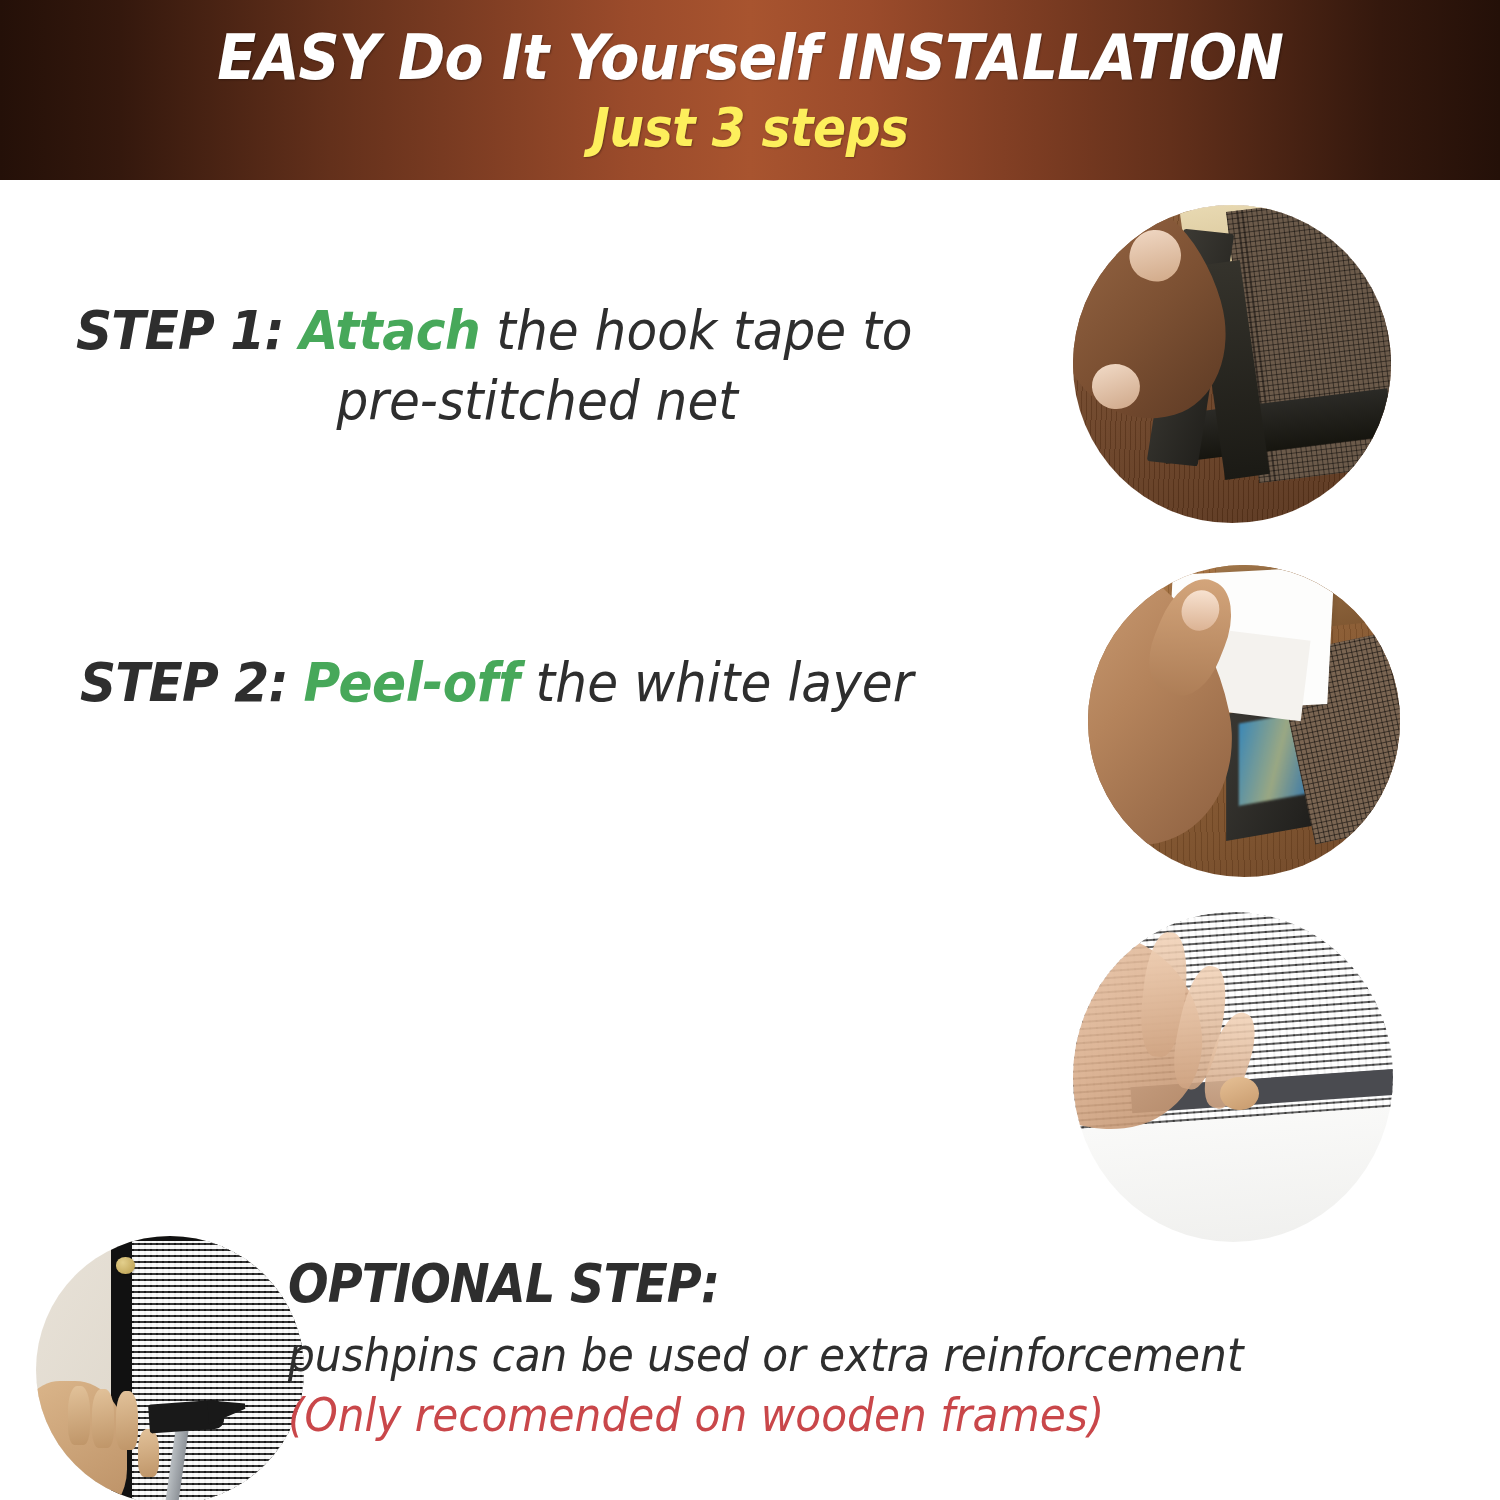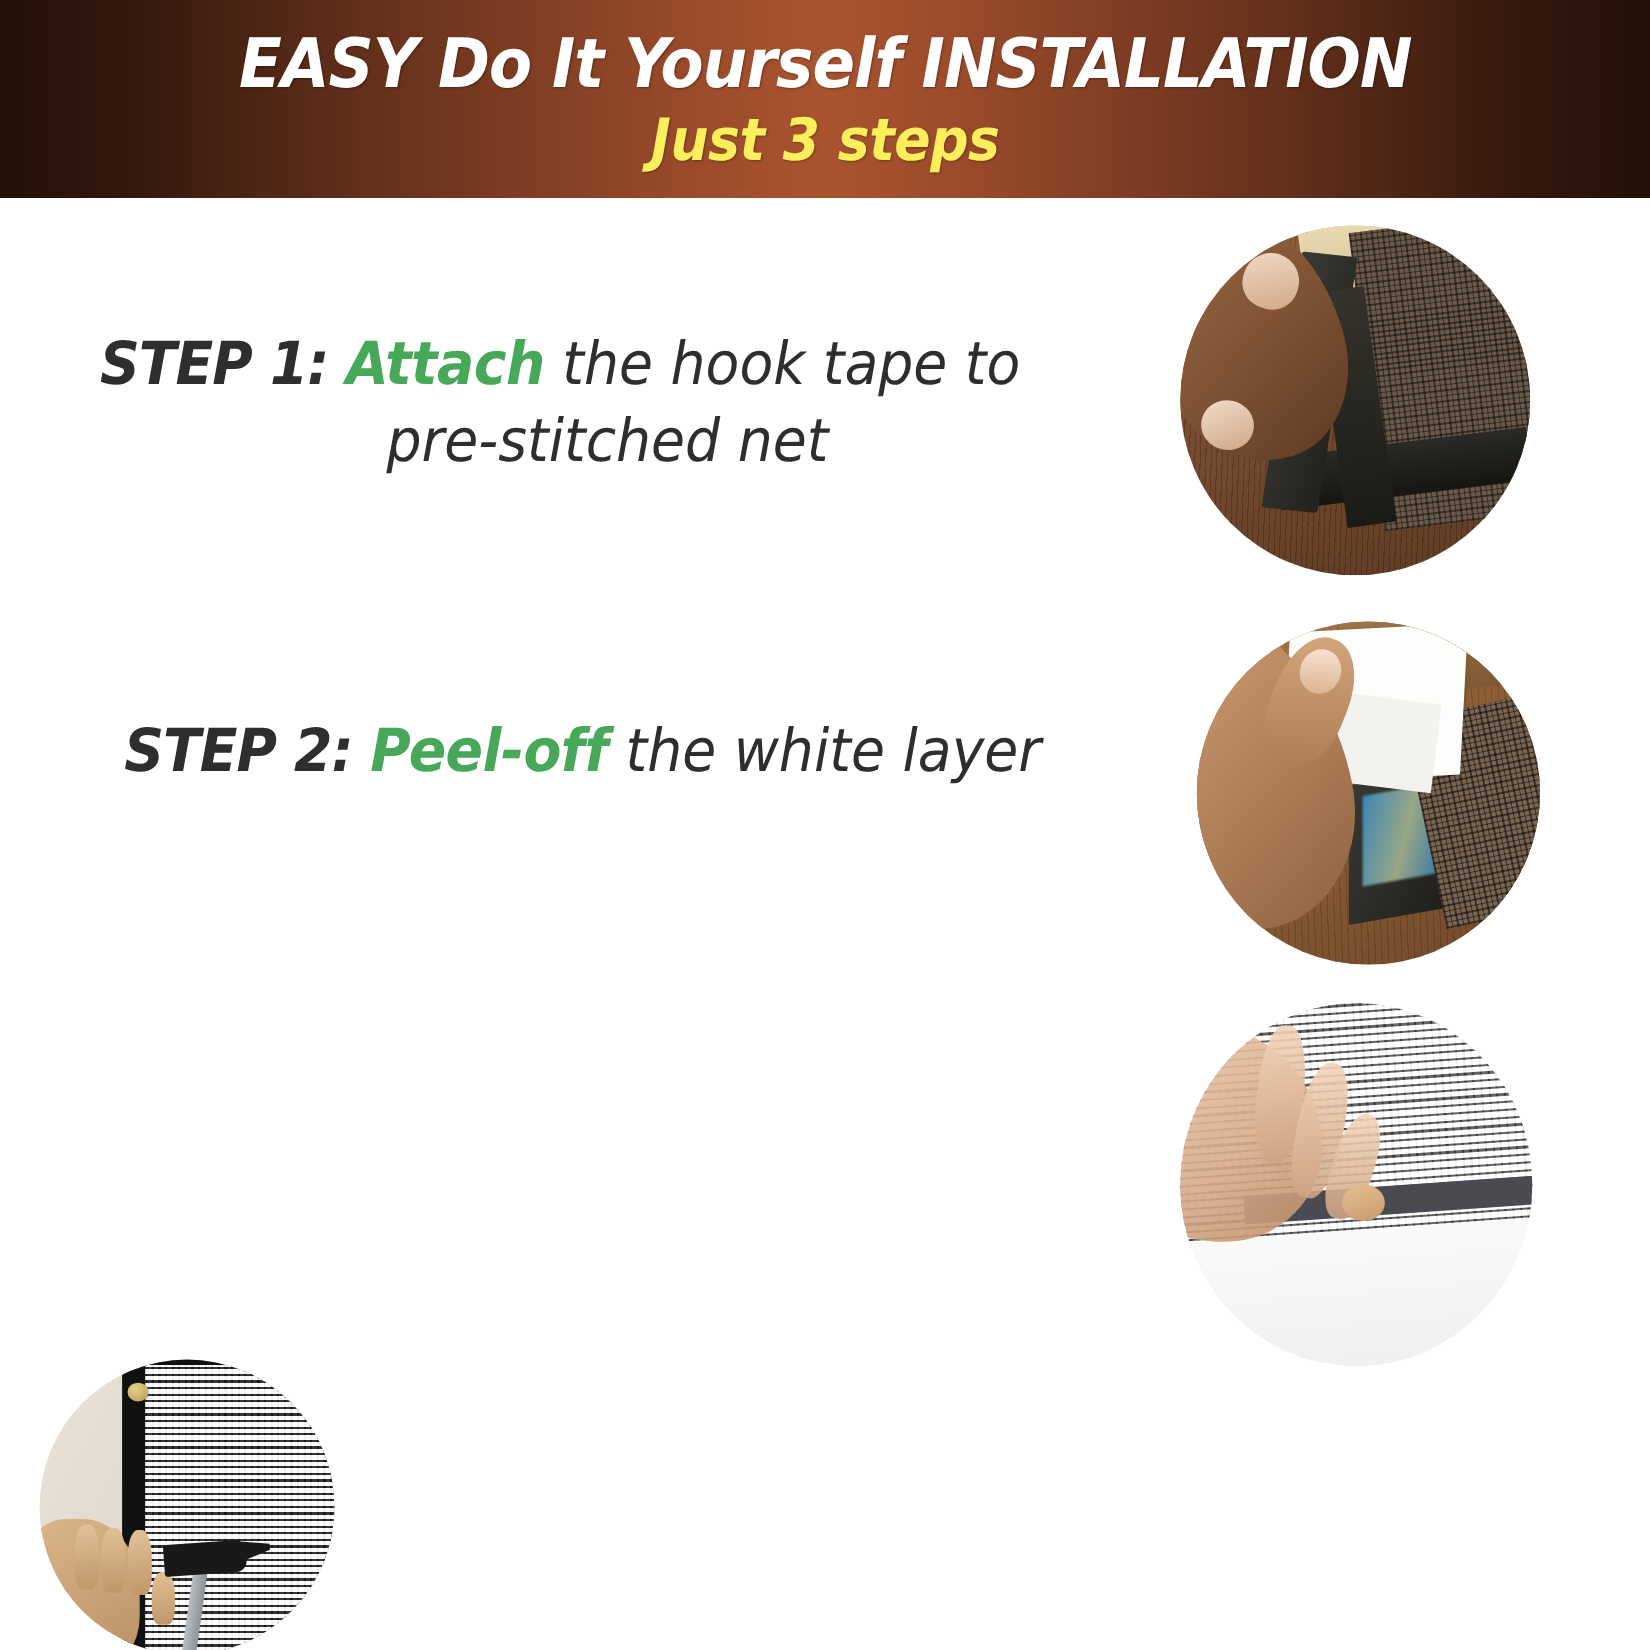--- a/index.html
+++ b/index.html
@@ -352,21 +352,21 @@
 </head>
 <body>
 
 <div class="page">
 
   <div class="banner">
     <div class="banner-title">EASY Do It Yourself INSTALLATION</div>
     <div class="banner-sub">Just 3 steps</div>
   </div>
 
-  <div class="step-row" style="left:91px; top:296px; width:990px;">
+  <div class="step-row" style="left:76px; top:296px; width:990px;">
     <div class="step-text">
       <span class="step-label">STEP 1:</span>
       <span class="hl">Attach</span>
       <span>the hook tape to</span>
       <span class="step-line2">pre-stitched net</span>
     </div>
   </div>
 
   <div class="photo" style="left:1073px; top:205px; width:318px; height:318px;">
     <div class="inner">
@@ -376,21 +376,21 @@
       <div class="p1-net"></div>
       <div class="p1-tape-h"></div>
       <div class="p1-tape-v"></div>
       <div class="p1-tape-d"></div>
       <div class="p1-thumb"></div>
       <div class="p1-nail"></div>
       <div class="p1-nail2"></div>
     </div>
   </div>
 
-  <div class="step-row" style="left:80px; top:648px; width:990px;margin-left:33px;">
+  <div class="step-row" style="left:80px; top:648px; width:990px;">
     <div class="step-text">
       <span class="step-label">STEP 2:</span>
       <span class="hl">Peel-off</span>
       <span>the white layer</span>
     </div>
   </div>
 
   <div class="photo" style="left:1088px; top:565px; width:312px; height:312px;">
     <div class="inner">
       <div class="p2-wood"></div>
@@ -431,14 +431,19 @@
       <div class="p4-hf1"></div>
       <div class="p4-hf2"></div>
       <div class="p4-hf3"></div>
       <div class="p4-hf4"></div>
       <div class="p4-hammer-handle"></div>
       <div class="p4-hammer-head"></div>
       <div class="p4-hammer-claw"></div>
     </div>
   </div>
 
+  <div class="opt-block" style="left:288px; top:1255px; width:1190px;">
+    <div class="opt-title">OPTIONAL STEP:</div>
+    <div class="opt-line" style="margin-top:14px;">pushpins can be used or extra reinforcement</div>
+    <div class="opt-line opt-red" style="margin-top:4px;">(Only recomended on wooden frames)</div>
+  </div>
 
 </div>
 
 </body></html>

